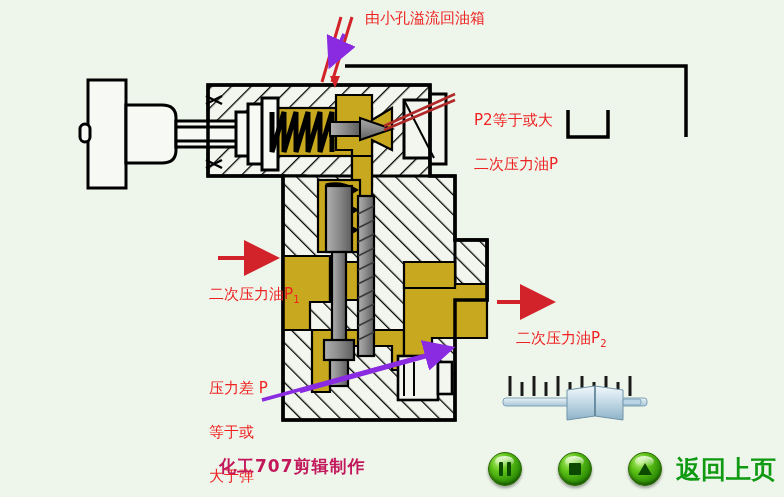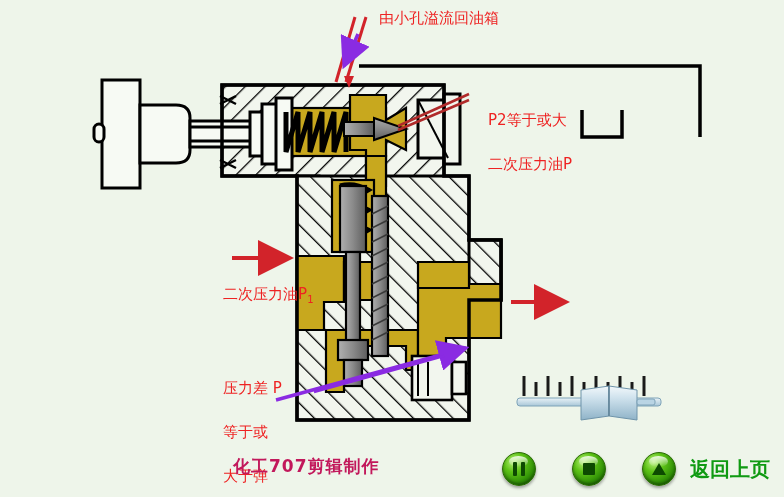--- a/index.html
+++ b/index.html
@@ -4,21 +4,21 @@
 <title>Pressure Reducing Valve Animation</title>
 <style>
   html,body{margin:0;padding:0;}
   body{
     width:784px;height:497px;
     background:#eef5ea;
     font-family:"Liberation Sans", sans-serif;
     overflow:hidden;
     position:relative;
   }
-  #stage{position:absolute;left:14px;top:0;width:656px;height:497px;}
+  #stage{position:absolute;left:0;top:0;width:656px;height:497px;}
   svg.layer{position:absolute;left:0;top:0;width:784px;height:497px;}
 
   .lbl{
     position:absolute;
     color:#ee2222;
     font-family:"DejaVu Sans","Liberation Sans",sans-serif;
     font-size:15px;
     line-height:19px;
     white-space:pre;
     font-weight:400;
@@ -63,21 +63,21 @@
   .glyph-pause{width:12px;height:14px;display:flex;justify-content:space-between;}
   .glyph-pause i{display:block;width:4px;height:14px;background:#0d4a01;border-radius:1px;}
   .glyph-stop{width:12px;height:12px;background:#0d4a01;border-radius:1px;}
   .glyph-tri{
     width:0;height:0;border-left:7px solid transparent;border-right:7px solid transparent;
     border-bottom:12px solid #0d4a01;
   }
   #back-label{
     color:#0f9a12;
     font-family:"DejaVu Sans","Liberation Sans",sans-serif;
-    font-size:20px;font-weight:bold;
+    font-size:25px;font-weight:bold;
     margin-left:-22px;
     white-space:pre;
     cursor:pointer;
   }
 
   
   #slider-widget{position:absolute;left:499px;top:368px;width:152px;height:54px;}
 </style>
 </head>
 <body>
@@ -247,20 +247,23 @@
 
   <div class="lbl" id="lbl-p2spring">
     <span>P2等于或大</span><br>
     <span>二次压力油P</span>
   </div>
 
   <div class="lbl" id="lbl-p1">
     <span>二次压力油P</span><span class="sub">1</span>
   </div>
 
+  <div class="lbl" id="lbl-p2">
+    <span>二次压力油P</span><span class="sub">2</span>
+  </div>
 
   <div class="lbl" id="lbl-pdiff">
     <span>压力差 P</span><br>
     <span>等于或</span><br>
     <span>大于弹</span><br>
     
   </div>
 
   <div id="watermark">化工707剪辑制作</div>
 

